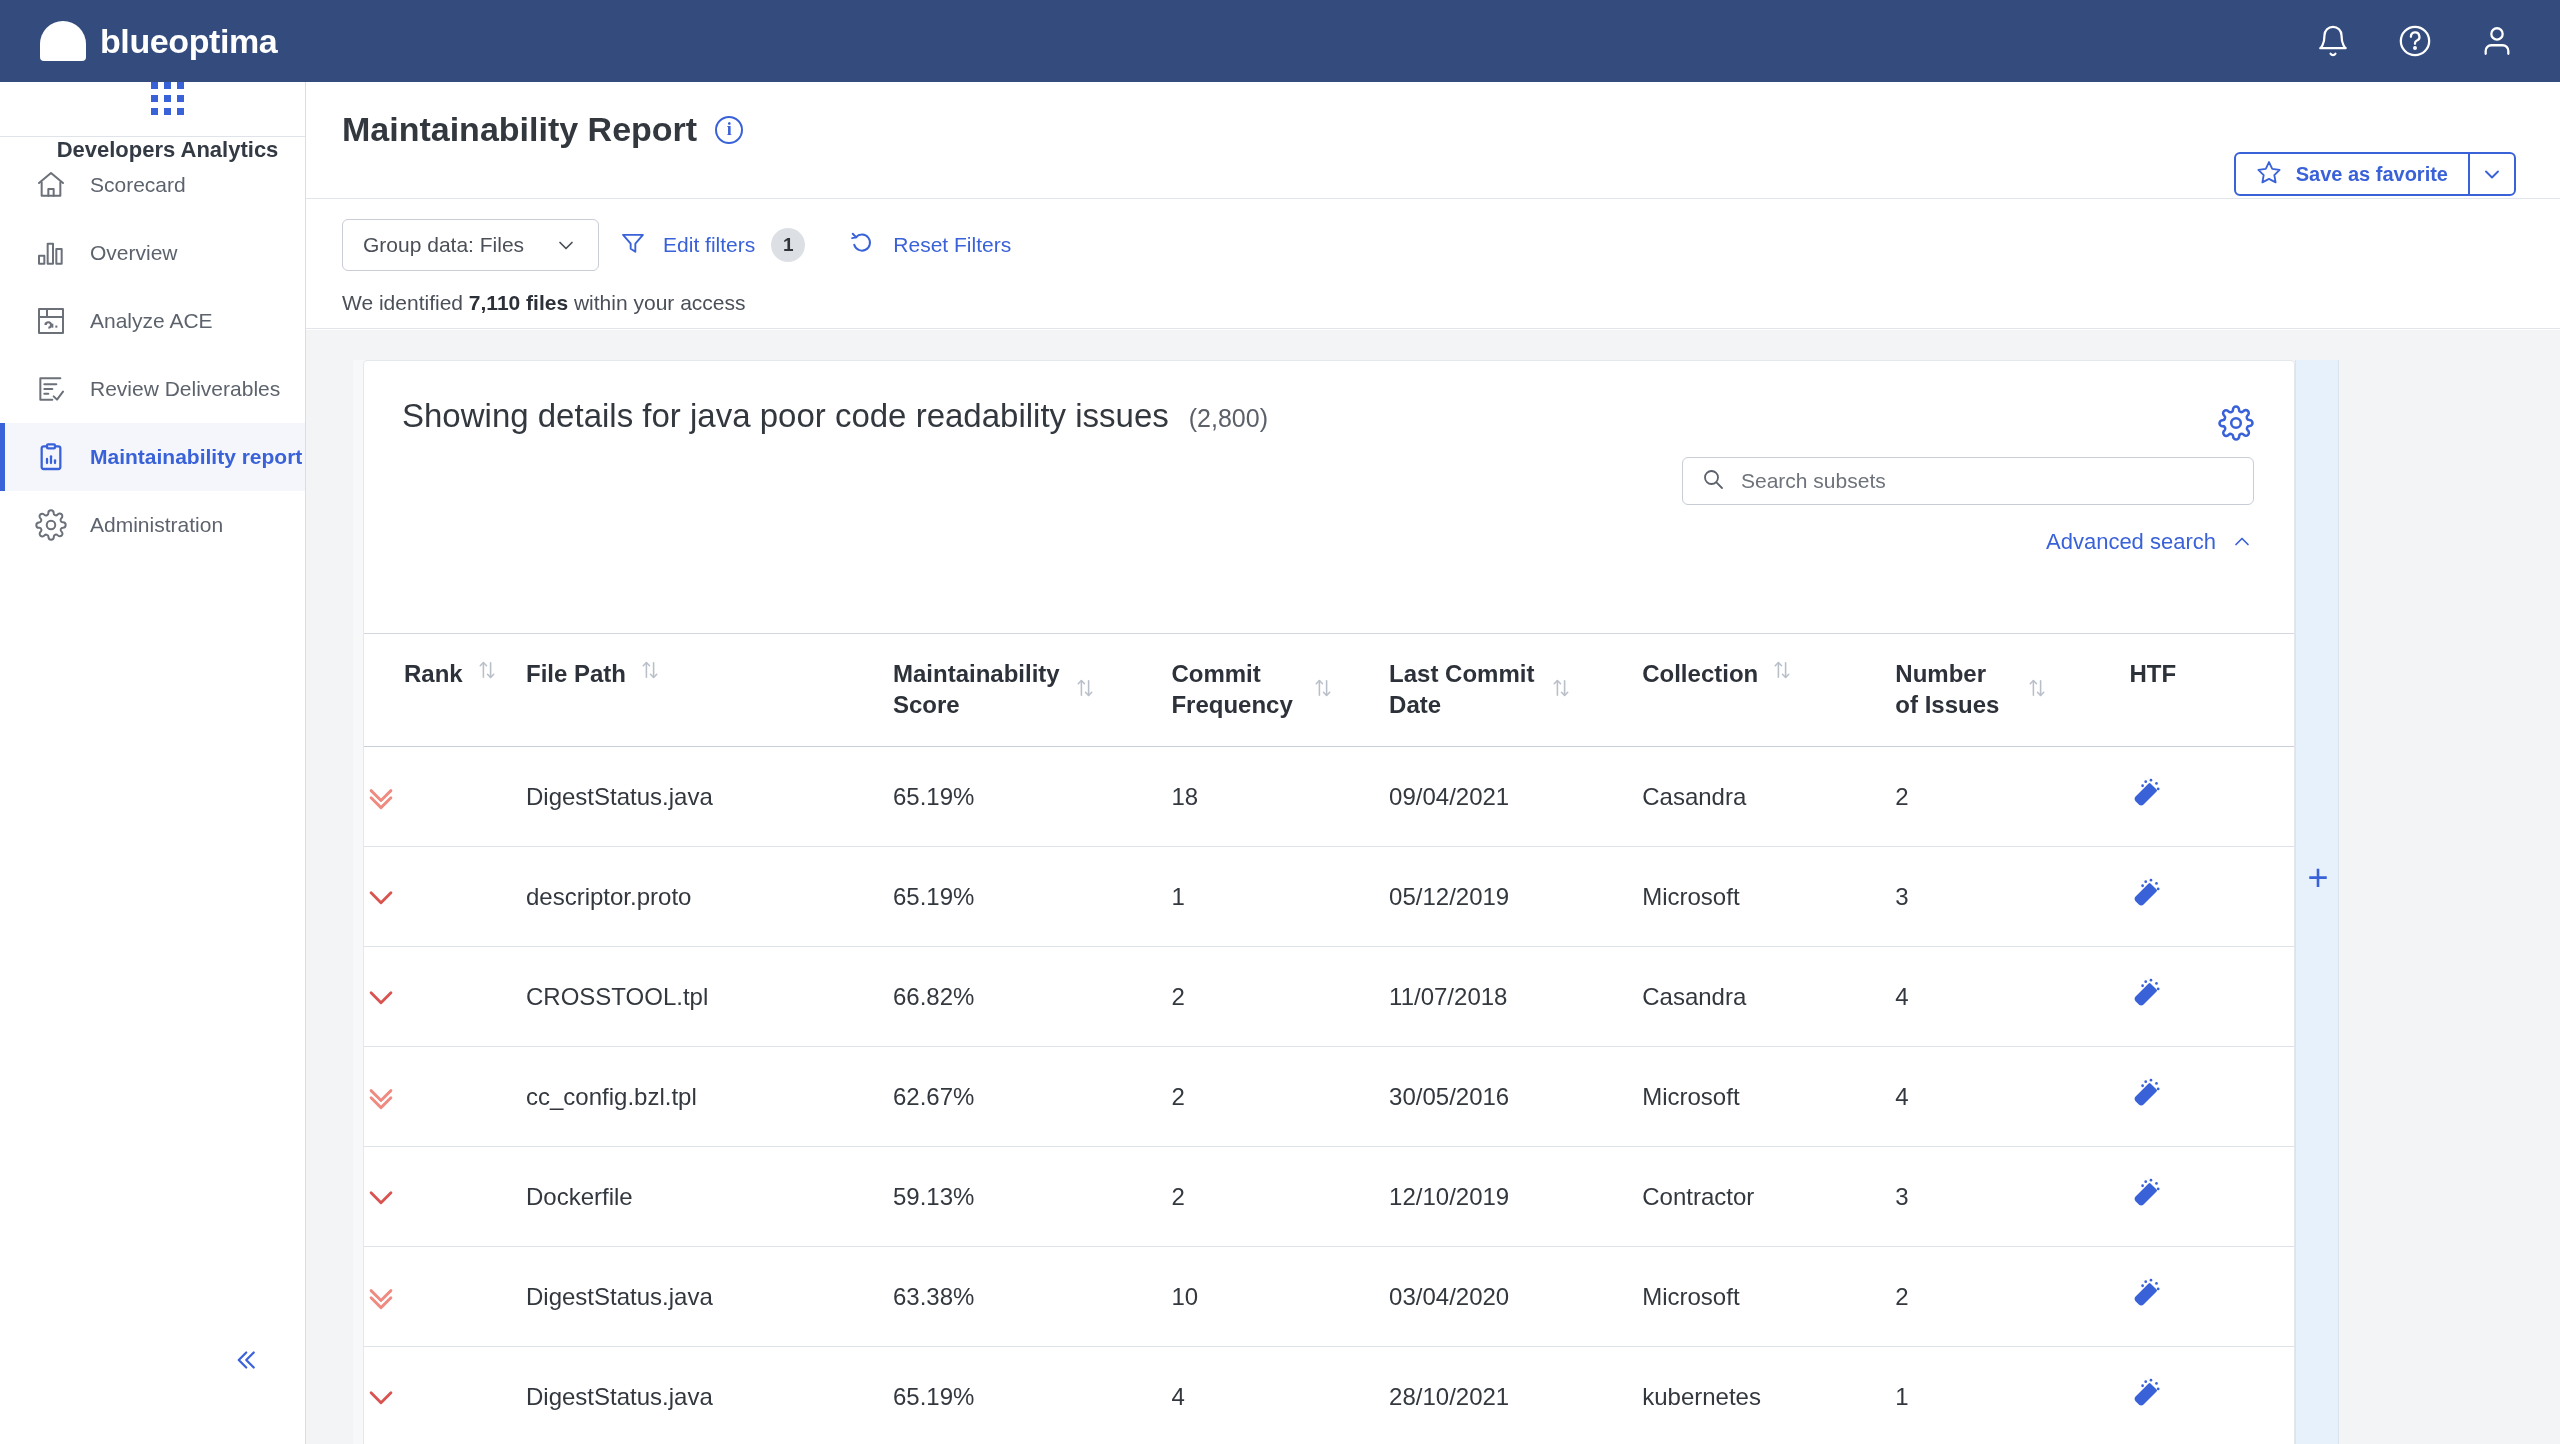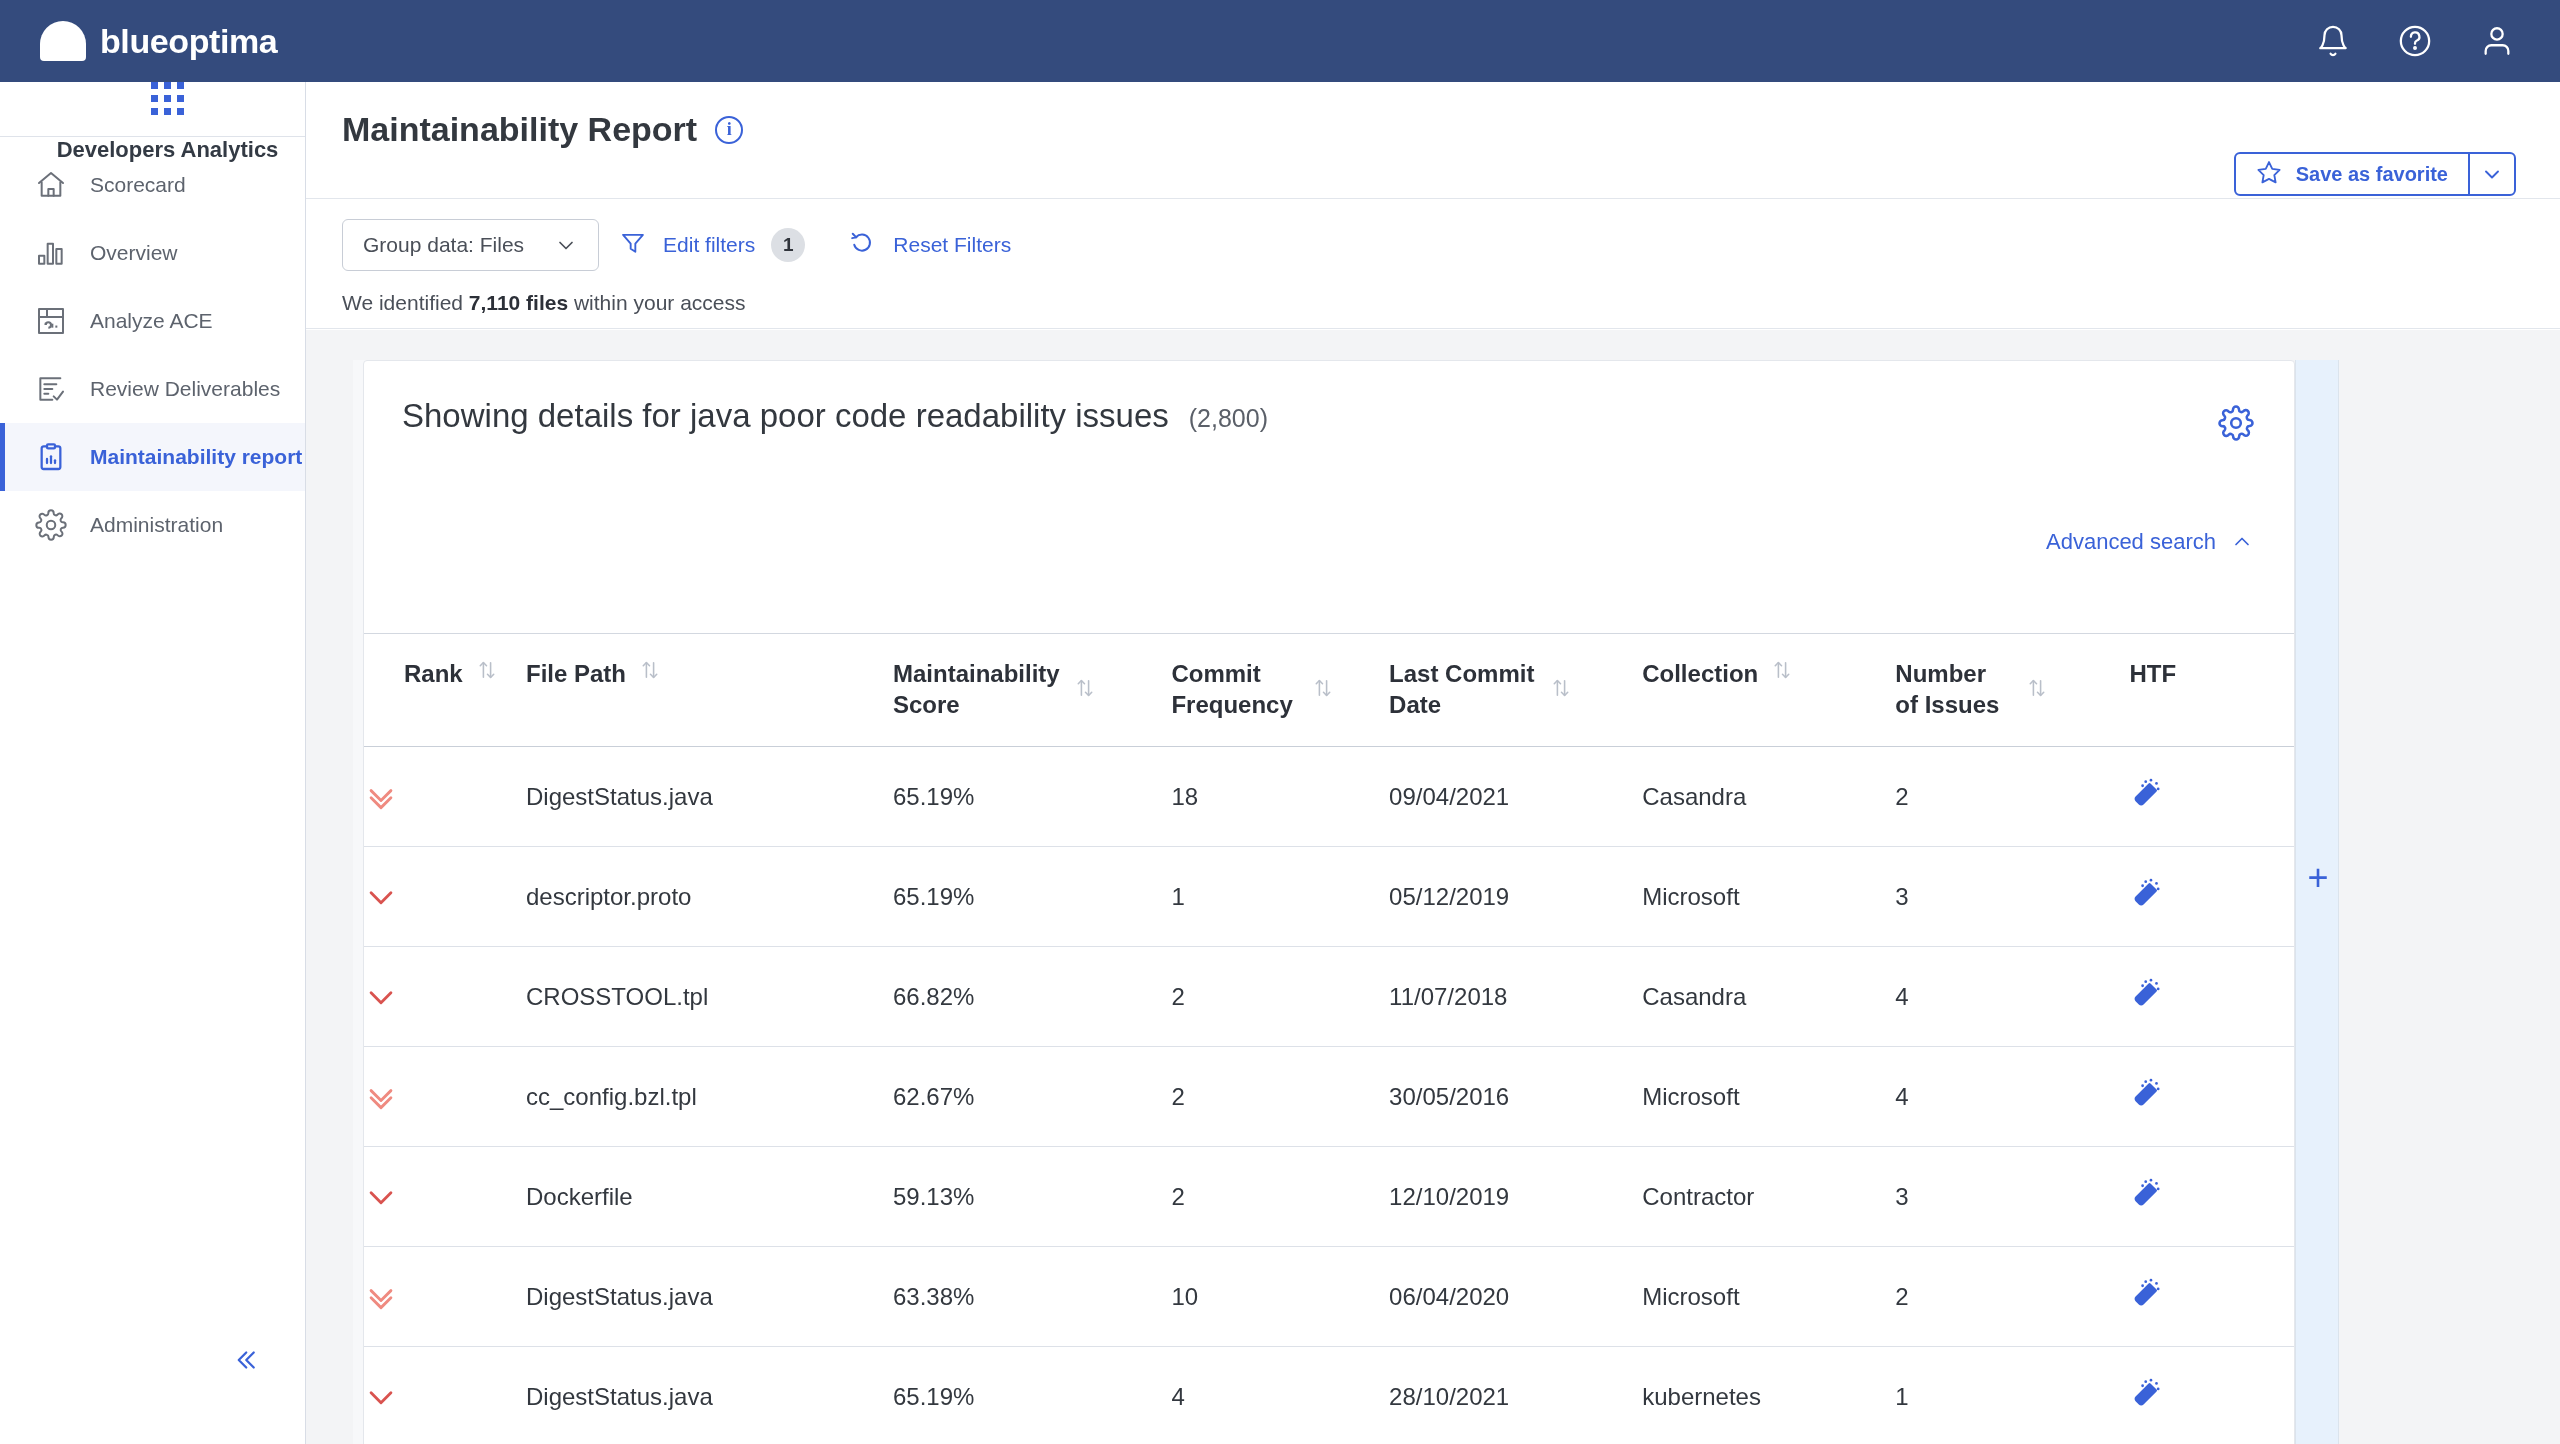--- a/index.html
+++ b/index.html
@@ -370,20 +370,31 @@
 
     <div class="gear-btn">
       <span>
         <svg width="36" height="36" viewBox="0 0 24 24" fill="none" stroke="#3a62d8" stroke-width="1.7" stroke-linecap="round" stroke-linejoin="round">
           <circle cx="12" cy="12" r="3.2"></circle>
           <path d="M19.4 15a1.6 1.6 0 0 0 .3 1.8l.1.1a2 2 0 1 1-2.8 2.8l-.1-.1a1.6 1.6 0 0 0-1.8-.3 1.6 1.6 0 0 0-1 1.5V21a2 2 0 1 1-4 0v-.1A1.6 1.6 0 0 0 9 19.4a1.6 1.6 0 0 0-1.8.3l-.1.1a2 2 0 1 1-2.8-2.8l.1-.1a1.6 1.6 0 0 0 .3-1.8 1.6 1.6 0 0 0-1.5-1H3a2 2 0 1 1 0-4h.1A1.6 1.6 0 0 0 4.6 9a1.6 1.6 0 0 0-.3-1.8l-.1-.1a2 2 0 1 1 2.8-2.8l.1.1a1.6 1.6 0 0 0 1.8.3H9a1.6 1.6 0 0 0 1-1.5V3a2 2 0 1 1 4 0v.1a1.6 1.6 0 0 0 1 1.5 1.6 1.6 0 0 0 1.8-.3l.1-.1a2 2 0 1 1 2.8 2.8l-.1.1a1.6 1.6 0 0 0-.3 1.8V9a1.6 1.6 0 0 0 1.5 1H21a2 2 0 1 1 0 4h-.1a1.6 1.6 0 0 0-1.5 1z"></path>
         </svg>
       </span>
     </div>
 
+    <div class="search-wrap">
+      <div class="search-box">
+        <span>
+          <svg width="24" height="24" viewBox="0 0 24 24" fill="none" stroke="#5c616a" stroke-width="1.8" stroke-linecap="round">
+            <circle cx="10.5" cy="10.5" r="6.5"></circle>
+              <path d="M15.4 15.4 21 21"></path>
+          </svg>
+        </span>
+        <input type="text" value="" placeholder="Search subsets" style="">
+      </div>
+    </div>
 
     <div class="advanced-search">
       <span>Advanced search</span>
       <svg width="24" height="24" viewBox="0 0 24 24" fill="none" stroke="#3a62d8" stroke-width="1.7" stroke-linecap="round" stroke-linejoin="round">
         <path d="M6 14.5l6-6 6 6"></path>
       </svg>
     </div>
 
     <table class="report">
       <thead>
@@ -600,21 +611,21 @@
               <span class="chev-cell">
                 <svg width="34" height="34" viewBox="0 0 24 24" fill="none" stroke="#ef8a80" stroke-width="2" stroke-linecap="round" stroke-linejoin="round">
                   <path d="M5 7.5l7 7 7-7"></path>
                   <path d="M5 12.5l7 7 7-7"></path>
                 </svg>
               </span>
             </td>
             <td>DigestStatus.java</td>
             <td>63.38%</td>
             <td>10</td>
-            <td>06/04/2020</td>
+            <td>03/04/2020</td>
             <td>Microsoft</td>
             <td>2</td>
             <td><svg width="34" height="34" viewBox="0 0 24 24" fill="none" stroke="#3a62d8" stroke-width="1.9" stroke-linecap="round" stroke-linejoin="round">
                 <path d="M14.5 5.2 18.8 9.5 9.6 18.7a1.4 1.4 0 0 1-2 0l-2.3-2.3a1.4 1.4 0 0 1 0-2z" fill="#3a62d8"></path>
                 <path d="M11.8 3.2v.1"></path>
                 <path d="M15.5 2.2v.1"></path>
                 <path d="M19.4 4.4v.1"></path>
                 <path d="M9.6 6.1v.1"></path>
                 <path d="M13.1 7.4v.1"></path>
                 <path d="M20.6 8.3v.1"></path>

